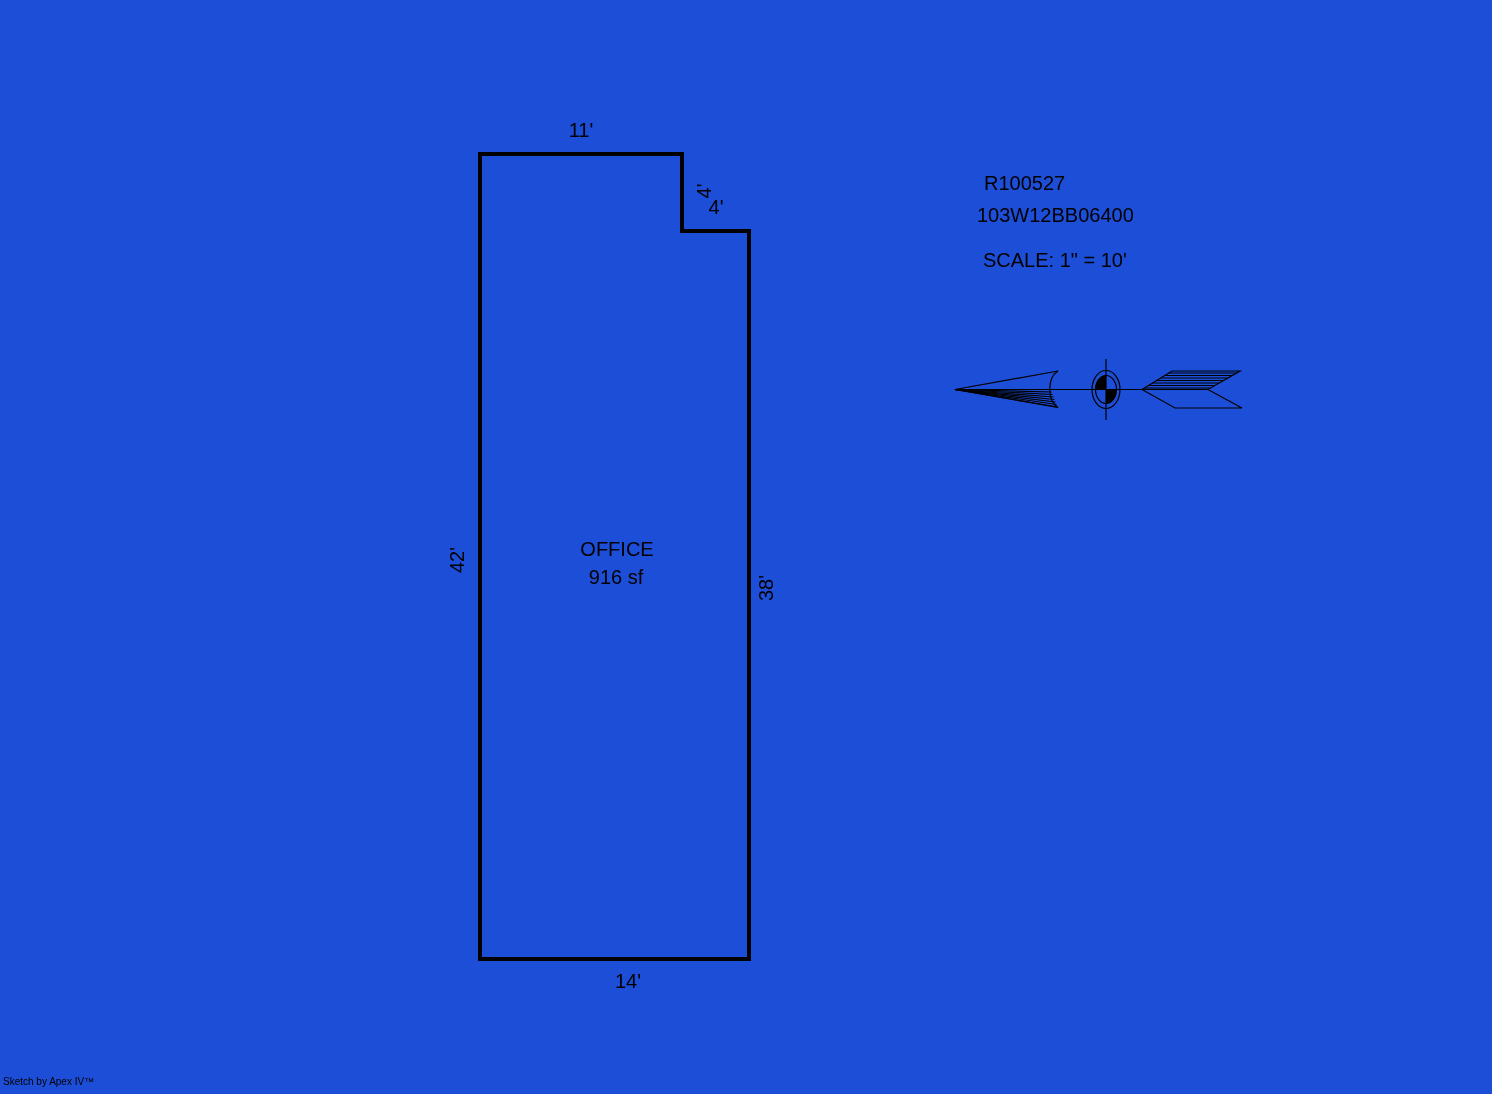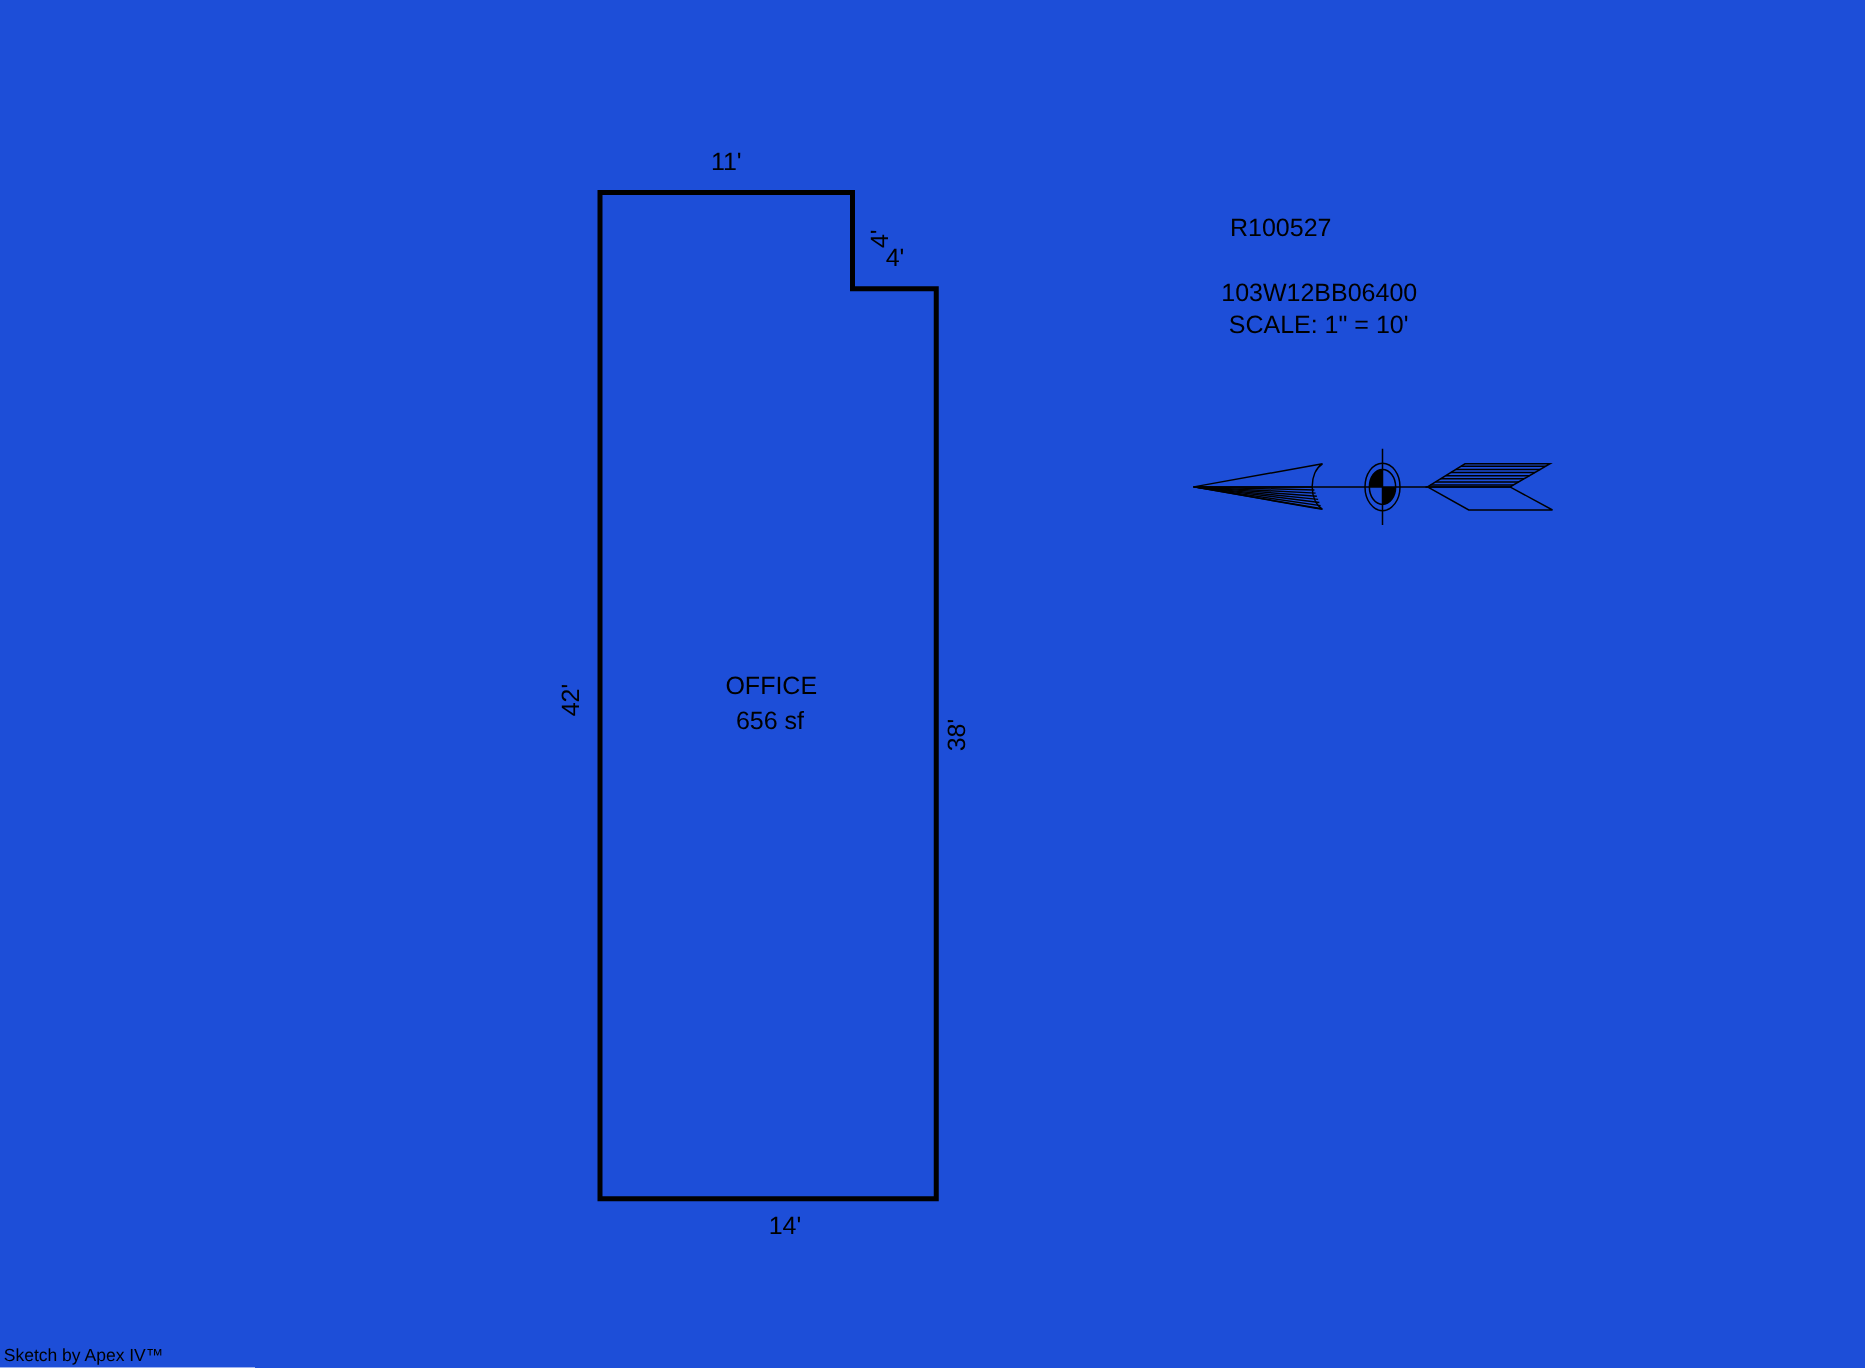--- a/index.html
+++ b/index.html
@@ -30,21 +30,21 @@
   .info-line {
     position: absolute;
     font-size: 20px;
     line-height: 1.1;
     white-space: nowrap;
   }
   .footer-credit {
     position: absolute;
     left: 3px;
     top: 1076px;
-    font-size: 14px;
+    font-size: 10px;
     line-height: 1.2;
     white-space: nowrap;
   }
 </style>
 </head>
 <body>
 
 <div class="canvas">
 
   <svg class="linework" viewBox="0 0 1492 1094" aria-hidden="true">
@@ -94,23 +94,23 @@
   <span class="label" style="left:716px; top:207px;">4'</span>
 
   <span class="label rot" style="left:457px; top:560px;">42'</span>
 
   <span class="label rot" style="left:766px; top:588px;">38'</span>
 
   <span class="label" style="left:616px; top:981px;margin-left:12px;">14'</span>
 
   <span class="label" style="left:617px; top:549px;">OFFICE</span>
 
-  <span class="label" style="left:616px; top:577px;">656 sf</span>
+  <span class="label" style="left:616px; top:577px;">916 sf</span>
 
   <span class="info-line" style="left:984px; top:172px;">R100527</span>
 
-  <span class="info-line" style="left:977px; top:224px;">103W12BB06400</span>
+  <span class="info-line" style="left:977px; top:204px;">103W12BB06400</span>
 
   <span class="info-line" style="left:983px; top:249px;">SCALE: 1" = 10'</span>
 
   <span class="footer-credit">Sketch by Apex IV™</span>
 
 </div>
 
 </body></html>

